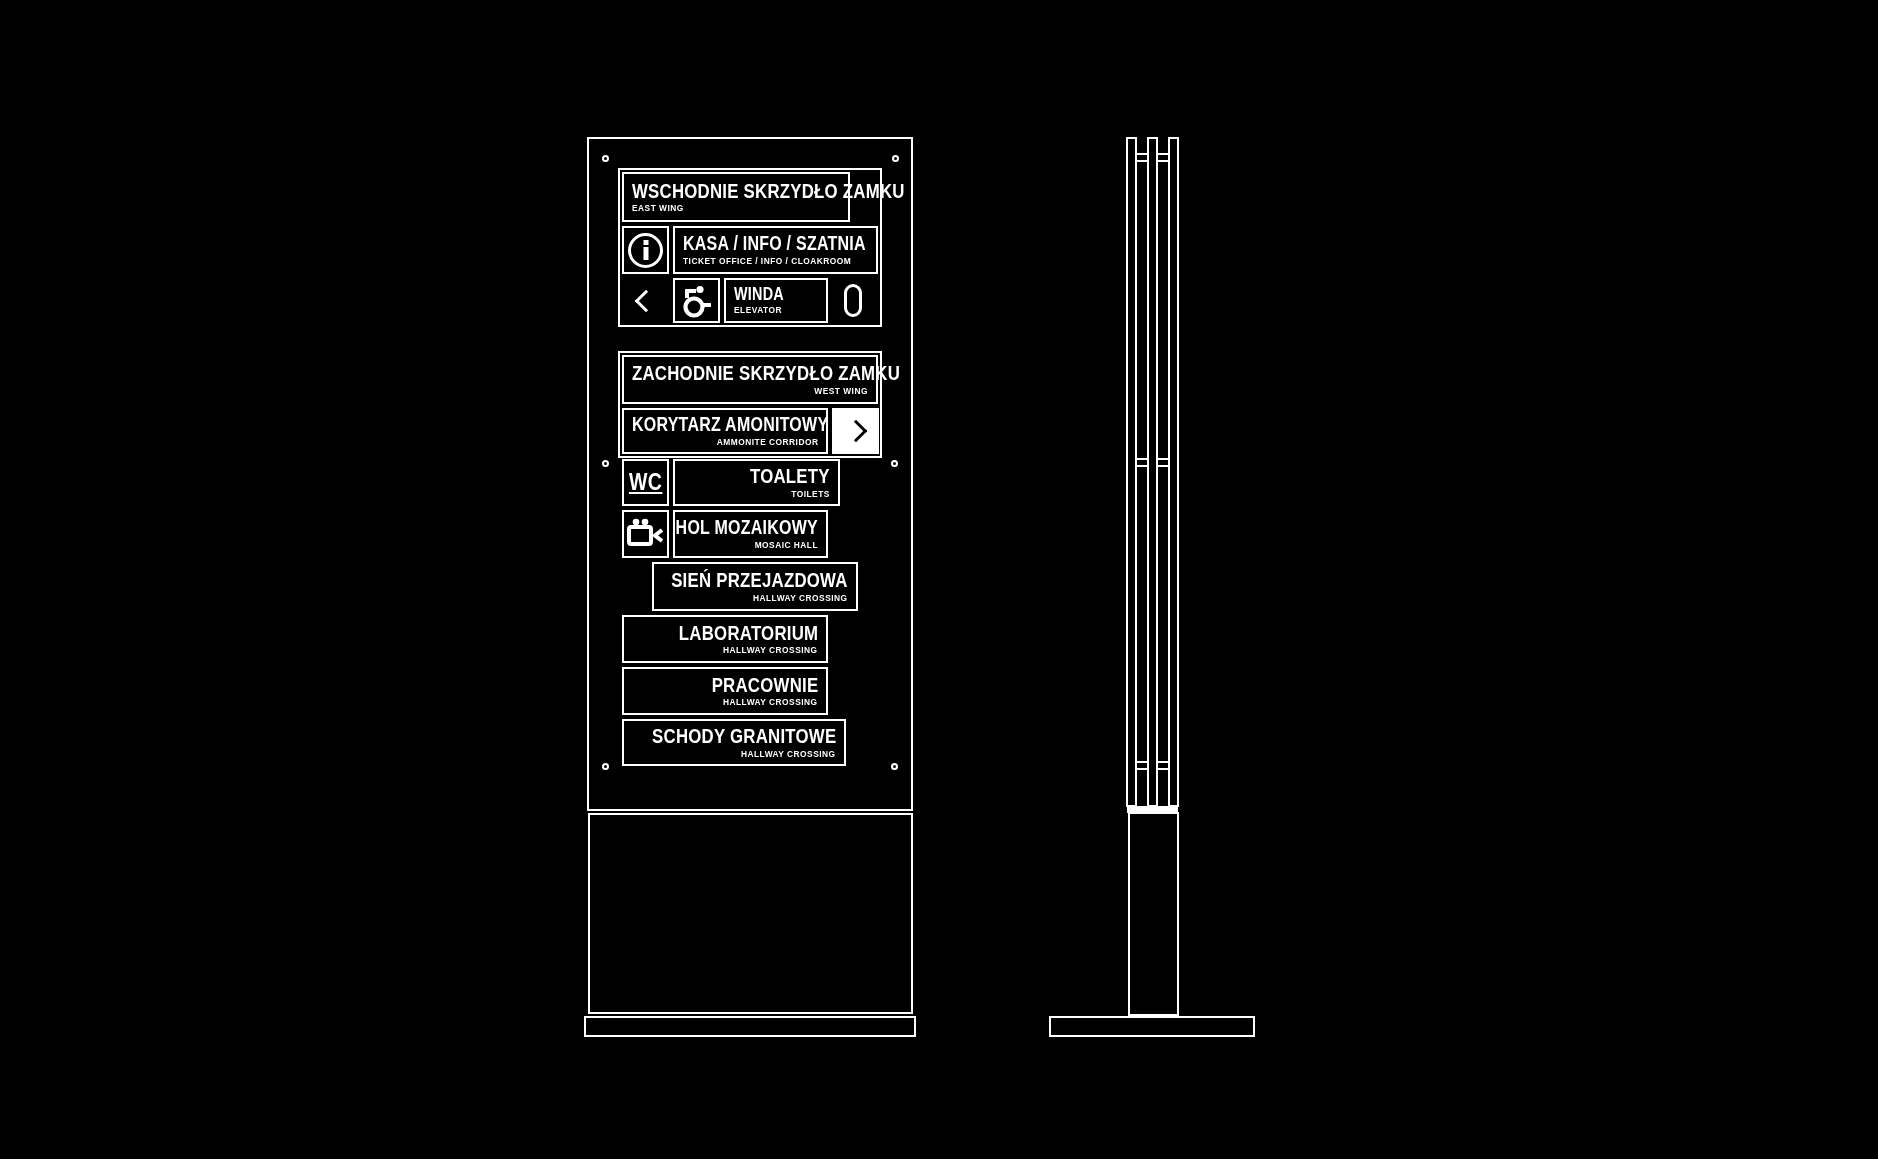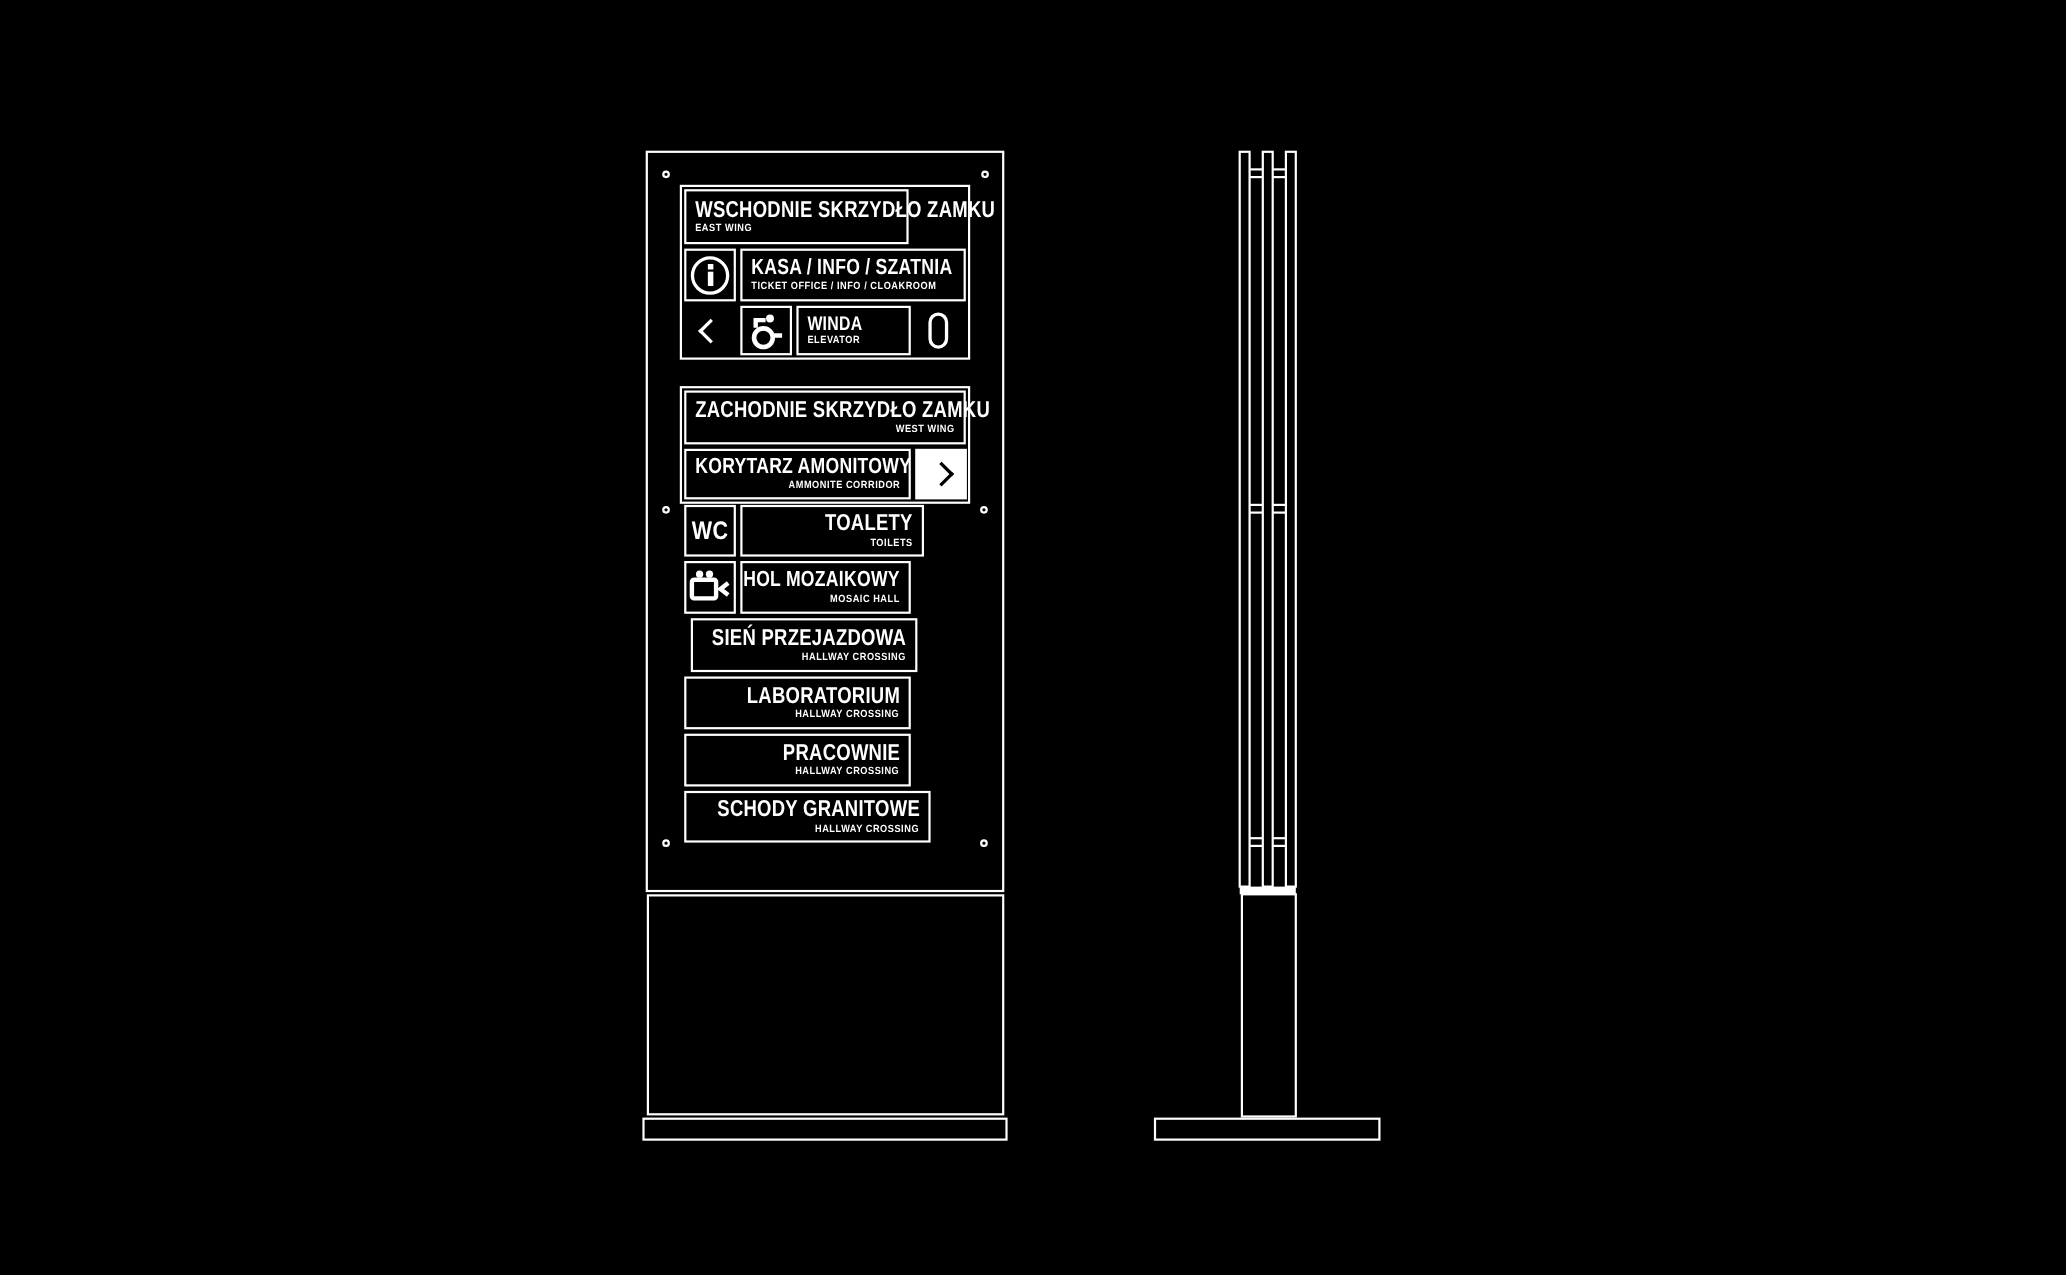--- a/index.html
+++ b/index.html
@@ -49,21 +49,21 @@
 
     <div class="screw" style="left:602px;top:155px;"></div>
     <div class="screw" style="left:892px;top:155px;"></div>
     <div class="screw" style="left:602px;top:460px;"></div>
     <div class="screw" style="left:891px;top:460px;"></div>
     <div class="screw" style="left:602px;top:763px;"></div>
     <div class="screw" style="left:891px;top:763px;"></div>
 
     <div class="frame" style="left:618px;top:168px;width:264px;height:159px;"></div>
 
-    <div class="cell" style="left:622px;top:172px;width:204px;height:50px;">
+    <div class="cell" style="left:622px;top:172px;width:228px;height:50px;">
       <span class="t left">WSCHODNIE SKRZYDŁO ZAMKU</span>
       <span class="s left">EAST WING</span>
     </div>
 
     <div class="icell" style="left:622px;top:226px;width:47px;height:48px;">
       <span class="info"></span>
     </div>
     <div class="cell" style="left:673px;top:226px;width:205px;height:48px;">
       <span class="t left" style="font-size:20px;">KASA / INFO / SZATNIA</span>
       <span class="s left">TICKET OFFICE / INFO / CLOAKROOM</span>
@@ -96,42 +96,42 @@
     </div>
 
     <div class="cell" style="left:622px;top:408px;width:206px;height:46px;">
       <span class="t left" style="font-size:20px;">KORYTARZ AMONITOWY</span>
       <span class="s right">AMMONITE CORRIDOR</span>
     </div>
     <div class="invbox" style="left:832px;top:408px;width:47px;height:46px;">
       <span class="chev-r-black"></span>
     </div>
 
-    <div class="icell" style="left:622px;top:459px;width:47px;height:47px;">
+    <div class="icell" style="left:622px;top:459px;width:47px;height:47px;text-decoration:underline;">
       <span class="wc-txt">WC</span>
     </div>
     <div class="cell" style="left:673px;top:459px;width:167px;height:47px;">
       <span class="t right">TOALETY</span>
       <span class="s right">TOILETS</span>
     </div>
 
     <div class="icell" style="left:622px;top:510px;width:47px;height:48px;">
       <svg width="40" height="34" viewBox="0 0 40 34">
         <circle cx="10" cy="5" r="3.3" fill="#fff"></circle>
         <circle cx="19" cy="5" r="3.3" fill="#fff"></circle>
         <rect x="3" y="10" width="22" height="17" rx="2" fill="none" stroke="#fff" stroke-width="4"></rect>
         <path d="M36 13 l-7 5.5 l7 5.5" fill="none" stroke="#fff" stroke-width="4"></path>
       </svg>
     </div>
     <div class="cell" style="left:673px;top:510px;width:155px;height:48px;">
       <span class="t right" style="font-size:20px;">HOL MOZAIKOWY</span>
       <span class="s right">MOSAIC HALL</span>
     </div>
 
-    <div class="cell" style="left:628px;top:562px;width:206px;height:49px;">
+    <div class="cell" style="left:652px;top:562px;width:206px;height:49px;">
       <span class="t right">SIEŃ PRZEJAZDOWA</span>
       <span class="s right">HALLWAY CROSSING</span>
     </div>
 
     <div class="cell" style="left:622px;top:615px;width:206px;height:48px;">
       <span class="t right">LABORATORIUM</span>
       <span class="s right">HALLWAY CROSSING</span>
     </div>
 
     <div class="cell" style="left:622px;top:667px;width:206px;height:48px;">

